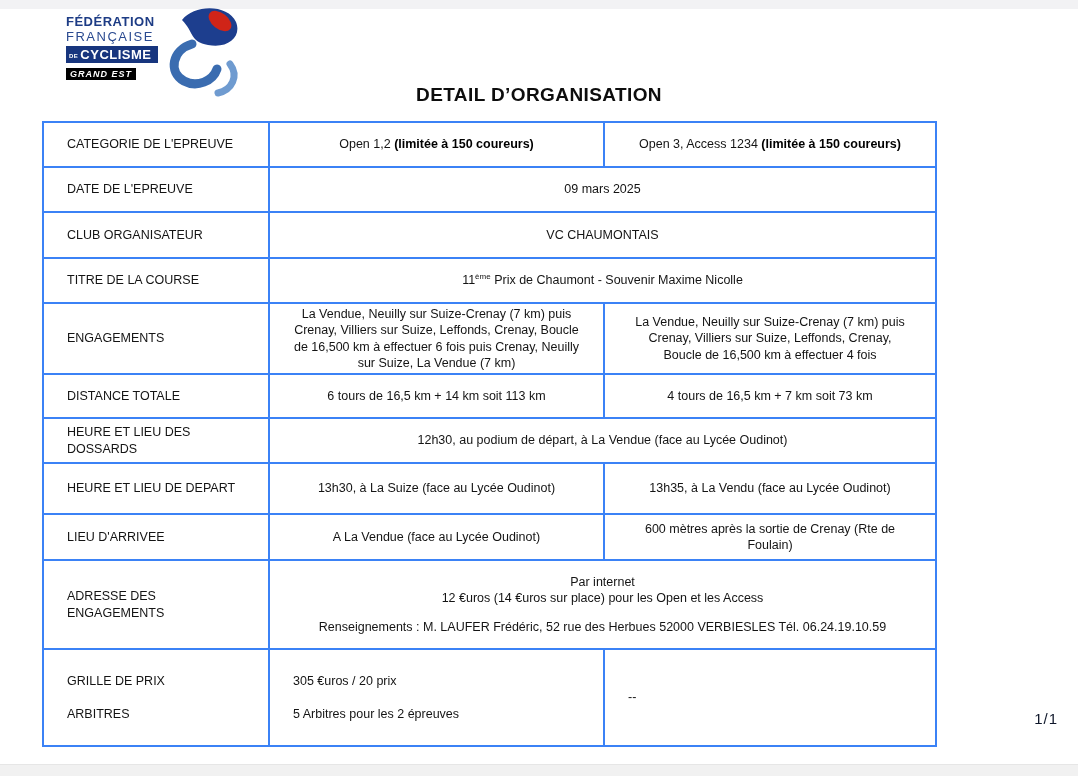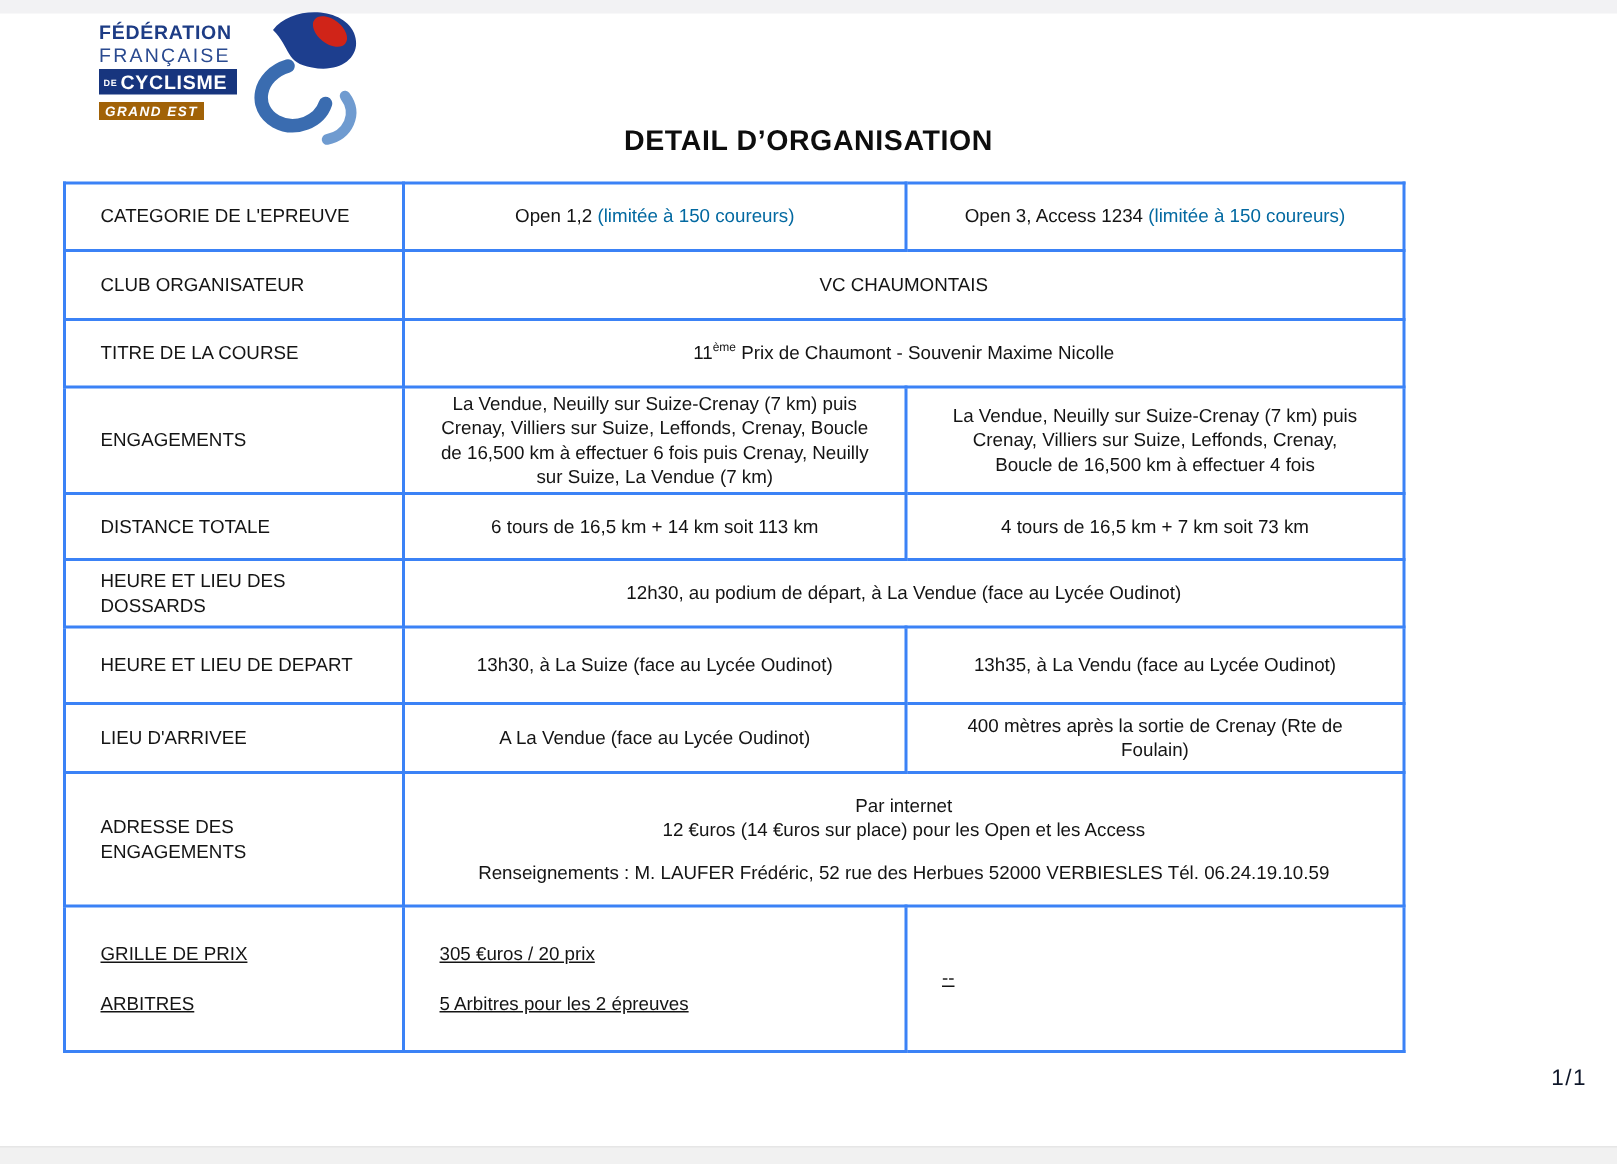--- a/index.html
+++ b/index.html
@@ -11,37 +11,37 @@
   .strip-bottom{position:absolute;bottom:0;left:0;width:1078px;height:11px;background:#f1f1f1;border-top:1px solid #e6e6e6;}
 
   
   .logo{position:absolute;left:66px;top:10px;width:150px;height:82px;}
   .logo-text{position:absolute;left:0;top:4px;z-index:2;}
   .ffc-line1{color:#1d3c85;font-weight:bold;font-size:13px;letter-spacing:.5px;line-height:15px;}
   .ffc-line2{color:#2a4a90;font-size:13px;letter-spacing:1.5px;line-height:15px;}
   .ffc-bar{margin-top:2px;background:#17357e;color:#ffffff;font-weight:bold;font-size:13px;
            padding:1px 6px 1px 3px;display:inline-block;letter-spacing:.5px;}
   .ffc-de{font-size:6px;display:inline-block;margin-right:2px;vertical-align:middle;line-height:6px;}
-  .ffc-region{background:#a16207;color:#ffffff;font-weight:bold;font-size:9px;font-style:italic;
+  .ffc-region{background:#000000;color:#ffffff;font-weight:bold;font-size:9px;font-style:italic;
               padding:1px 4px;display:inline-block;letter-spacing:1px;margin-top:0px;}
   .logo-swoosh{position:absolute;left:70px;top:-4px;z-index:1;}
 
   
   .doc-title{position:absolute;top:60px;left:0;width:1078px;text-align:center;
              font-size:19px;font-weight:bold;letter-spacing:.4px;color:#0d0d0d;margin-top:24px;}
 
   
   table.org{position:absolute;left:42px;top:121px;width:893px;border-collapse:collapse;table-layout:fixed;}
   table.org td{border:2px solid #3b82f6;font-size:12.5px;vertical-align:middle;padding:2px 23px;line-height:1.3;}
   td.lbl{text-align:left;padding-left:9px;}
   td.val{text-align:center;}
   td.small{font-size:11.5px;line-height:1.27;padding:2px 4px;}
   td.top{vertical-align:top;padding-top:13px;}
   td.left{text-align:left;padding-left:9px;}
-  .red{color:#0369a1;}
+  .red{color:#000000;font-weight:bold;}
   sup{font-size:8px;}
   .gap14{height:13px;}
   .mt16{margin-top:17px;}
 
   .page-indicator{position:absolute;right:20px;top:710px;color:#0f172a;font-size:15px;letter-spacing:1px;}
 </style>
 </head>
 <body>
 
 <div class="screen">
@@ -74,20 +74,24 @@
         <col style="width:332px">
       </colgroup>
 
     <tbody>
         <tr style="height:45px;">
       <td class="lbl">CATEGORIE DE L'EPREUVE</td>
       <td class="val"><span>Open 1,2 </span><span class="red">(limitée à 150 coureurs)</span></td>
       <td class="val"><span>Open 3, Access 1234 </span><span class="red">(limitée à 150 coureurs)</span></td>
     </tr>
 
+    <tr style="height:45px;">
+      <td class="lbl">DATE DE L'EPREUVE</td>
+      <td class="val" colspan="2">09 mars 2025</td>
+    </tr>
 
     <tr style="height:46px;">
       <td class="lbl">CLUB ORGANISATEUR</td>
       <td class="val" colspan="2">VC CHAUMONTAIS</td>
     </tr>
 
     <tr style="height:45px;">
       <td class="lbl">TITRE DE LA COURSE</td>
       <td class="val" colspan="2"><span>11</span><sup>ème</sup><span> Prix de Chaumont - Souvenir Maxime Nicolle</span></td>
     </tr>
@@ -111,34 +115,34 @@
 
     <tr style="height:51px;">
       <td class="lbl">HEURE ET LIEU DE DEPART</td>
       <td class="val">13h30, à La Suize (face au Lycée Oudinot)</td>
       <td class="val">13h35, à La Vendu (face au Lycée Oudinot)</td>
     </tr>
 
     <tr style="height:46px;">
       <td class="lbl">LIEU D'ARRIVEE</td>
       <td class="val">A La Vendue (face au Lycée Oudinot)</td>
-      <td class="val">400 mètres après la sortie de Crenay (Rte de Foulain)</td>
+      <td class="val">600 mètres après la sortie de Crenay (Rte de Foulain)</td>
     </tr>
 
     <tr style="height:89px;">
       <td class="lbl top">ADRESSE DES ENGAGEMENTS</td>
       <td class="val top" colspan="2">
         <div>Par internet</div>
         <div>12 €uros (14 €uros sur place) pour les Open et les Access</div>
         <div class="gap14"></div>
         <div>Renseignements : M. LAUFER Frédéric, 52 rue des Herbues 52000 VERBIESLES Tél. 06.24.19.10.59</div>
       </td>
     </tr>
 
-    <tr style="height:97px;text-decoration:underline;">
+    <tr style="height:97px;">
       <td class="lbl top">
         <div>GRILLE DE PRIX</div>
         <div class="mt16">ARBITRES</div>
       </td>
       <td class="top left">
         <div>305 €uros / 20 prix</div>
         <div class="mt16">5 Arbitres pour les 2 épreuves</div>
       </td>
       <td class="top left">--</td>
     </tr>

